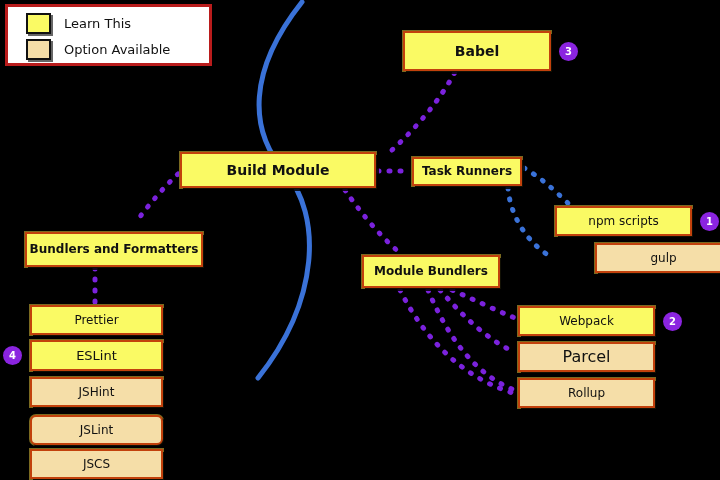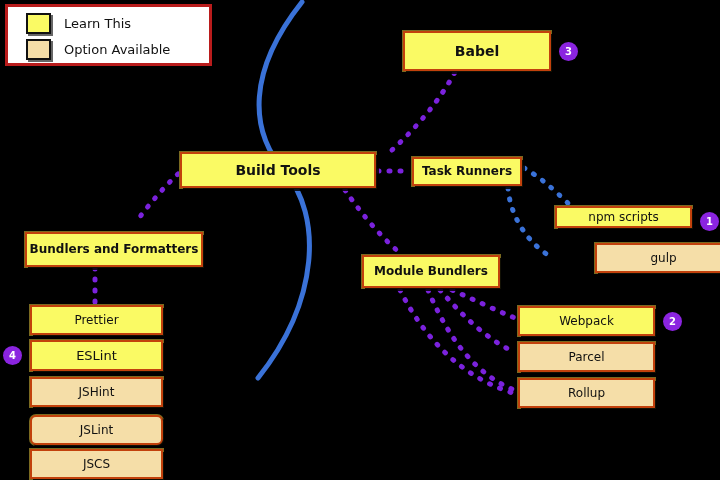--- a/index.html
+++ b/index.html
@@ -67,30 +67,30 @@
         <path d="M 95 268 L 95 303" stroke="#7B22DD" stroke-width="5" fill="none" stroke-linecap="round" stroke-dasharray="1 10"></path>
         <path d="M 452 290 C 475 300 495 310 515 318" stroke="#7B22DD" stroke-width="5" fill="none" stroke-linecap="round" stroke-dasharray="1 10"></path>
         <path d="M 440 290 C 462 315 485 338 514 352" stroke="#7B22DD" stroke-width="5" fill="none" stroke-linecap="round" stroke-dasharray="1 10"></path>
         <path d="M 428 290 C 445 330 470 372 514 390" stroke="#7B22DD" stroke-width="5" fill="none" stroke-linecap="round" stroke-dasharray="1 10"></path>
         <path d="M 400 290 C 420 330 455 375 513 393" stroke="#7B22DD" stroke-width="5" fill="none" stroke-linecap="round" stroke-dasharray="1 10"></path>
       </g>
   </svg>
 
   <div id="node-layer">
       <div class="node learn" style="left: 180px; top: 152px; width: 196px; height: 36px; font-size: 14px; font-weight: bold;">
-        <span>Build Tools</span>
+        <span>Build Module</span>
       </div>
       <div class="node learn" style="left: 403px; top: 31px; width: 148px; height: 40px; font-size: 14px; font-weight: bold;">
         <span>Babel</span>
       </div>
       <div class="badge" style="background: rgb(139, 36, 224); left: 559px; top: 41.5px;">3</div>
       <div class="node learn" style="left: 412px; top: 157px; width: 110px; height: 29px; font-size: 12px; font-weight: bold;">
         <span>Task Runners</span>
       </div>
-      <div class="node learn" style="left: 555px; top: 206px; width: 137px; height: 22px; font-size: 12px; font-weight: normal;">
+      <div class="node learn" style="left: 555px; top: 206px; width: 137px; height: 30px; font-size: 12px; font-weight: normal;">
         <span>npm scripts</span>
       </div>
       <div class="badge" style="background: rgb(139, 36, 224); left: 700px; top: 211.5px;">1</div>
       <div class="node option" style="left: 555px; top: 243px; width: 137px; height: 30px; font-size: 12px; font-weight: normal; margin-left: 40px;">
         <span>gulp</span>
       </div>
       <div class="node learn" style="left: 25px; top: 232px; width: 178px; height: 35px; font-size: 12px; font-weight: bold;">
         <span>Bundlers and Formatters</span>
       </div>
       <div class="node learn" style="left: 30px; top: 305px; width: 133px; height: 30px; font-size: 12px; font-weight: normal;">
@@ -109,21 +109,21 @@
       <div class="node option" style="left: 30px; top: 449px; width: 133px; height: 30px; font-size: 12px; font-weight: normal;">
         <span>JSCS</span>
       </div>
       <div class="node learn" style="left: 362px; top: 255px; width: 138px; height: 33px; font-size: 12px; font-weight: bold;">
         <span>Module Bundlers</span>
       </div>
       <div class="node learn" style="left: 518px; top: 306px; width: 137px; height: 30px; font-size: 12px; font-weight: normal;">
         <span>Webpack</span>
       </div>
       <div class="badge" style="background: rgb(139, 36, 224); left: 663px; top: 311.5px;">2</div>
-      <div class="node option" style="left: 518px; top: 342px; width: 137px; height: 30px; font-size: 12px; font-weight: normal;">
+      <div class="node option" style="left: 518px; top: 342px; width: 137px; height: 30px; font-size: 16px; font-weight: normal;">
         <span>Parcel</span>
       </div>
       <div class="node option" style="left: 518px; top: 378px; width: 137px; height: 30px; font-size: 12px; font-weight: normal;">
         <span>Rollup</span>
       </div>
     </div>
 
   <div id="legend">
     <div class="legend-row">
       <span class="swatch" style="background: rgb(250, 250, 100);"></span>

